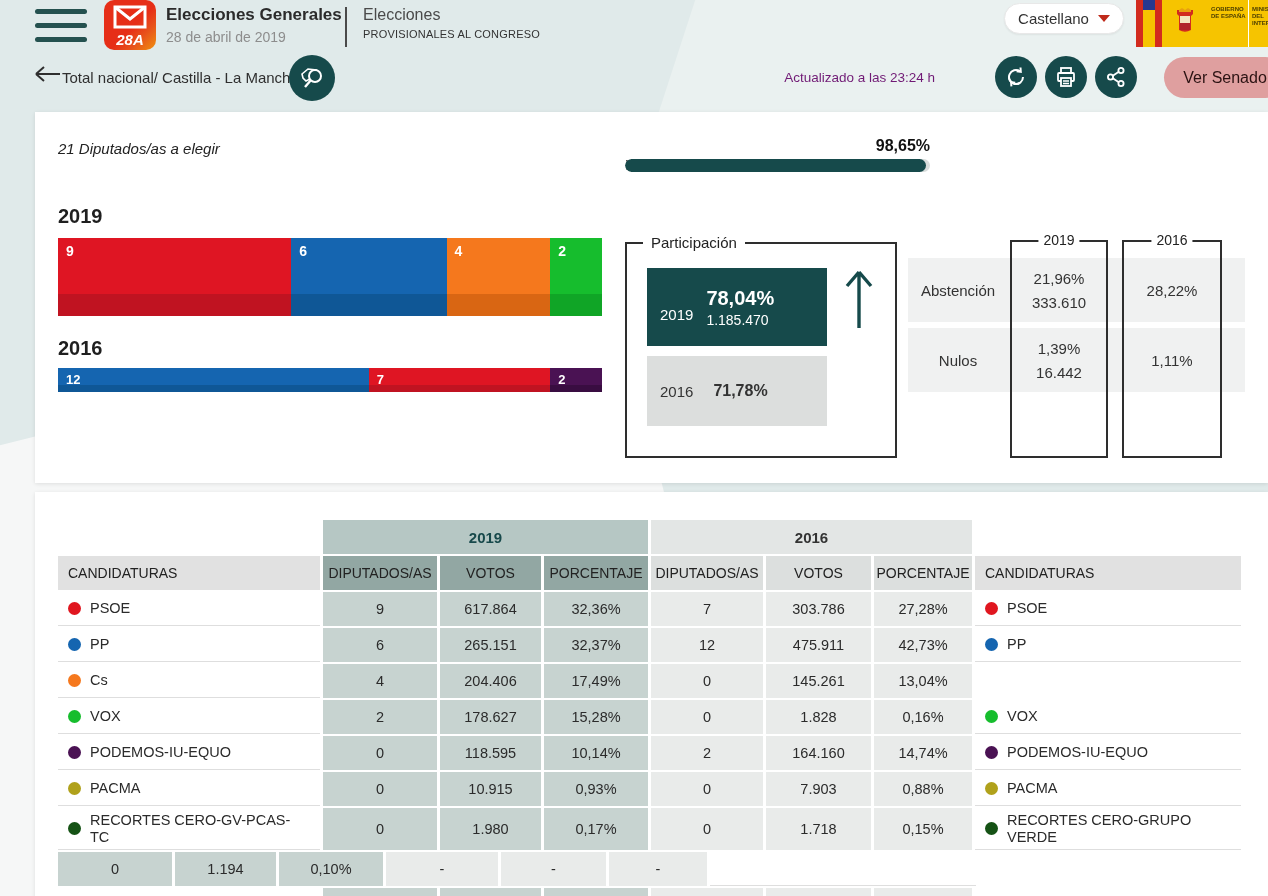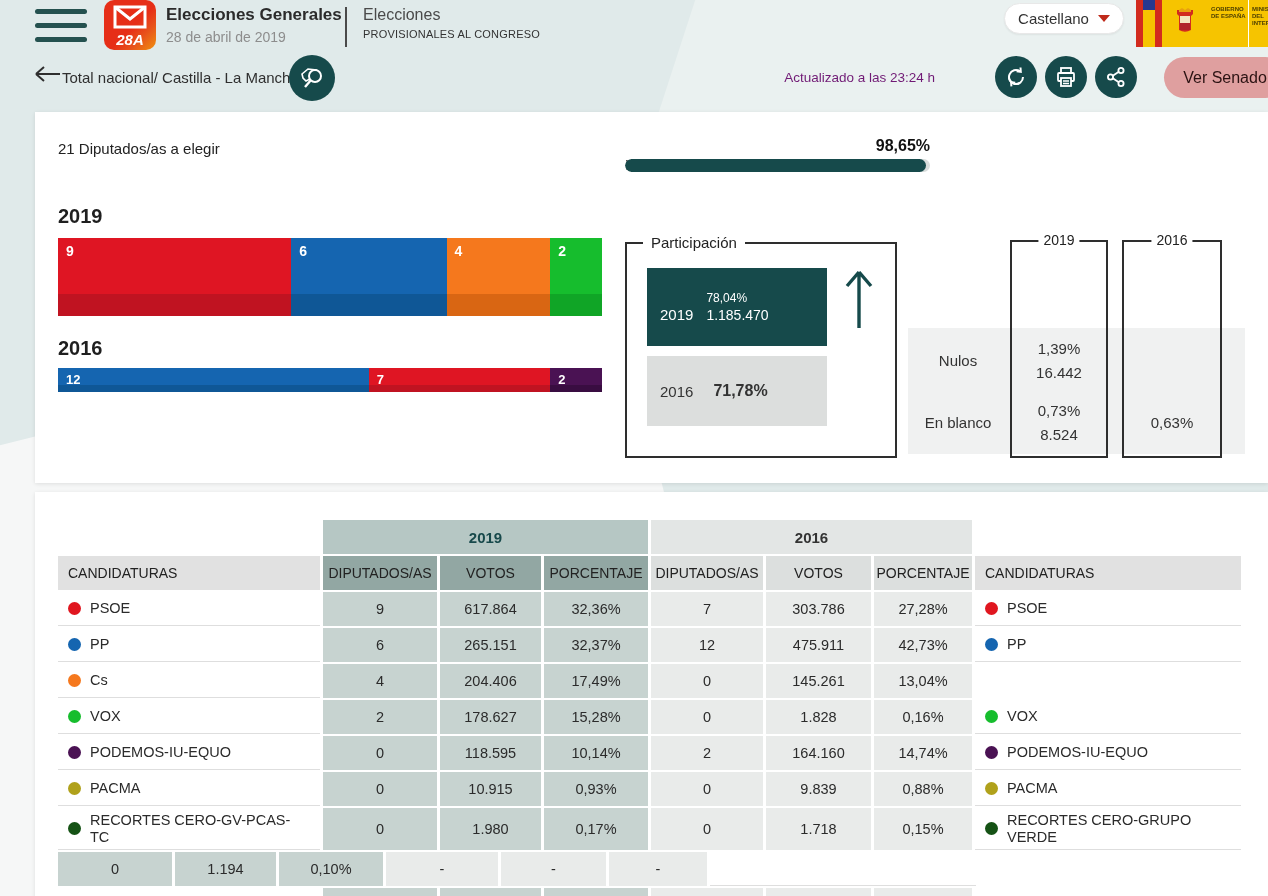--- a/index.html
+++ b/index.html
@@ -55,21 +55,21 @@
   .senado-btn { position:absolute; left:1164px; top:57px; width:122px; height:41px; background:#df9f9f;
                 border-radius:21px; display:flex; align-items:center; justify-content:center;
                 font-size:16px; color:#2b1212; cursor:pointer; }
 
   
   .card { position:absolute; left:35px; width:1233px; background:#fff; box-shadow:0 1px 4px rgba(0,0,0,.10); }
   #card-top { top:112px; height:371px; }
   #card-table { top:492px; height:410px; }
 
   
-  .seats-label { position:absolute; left:23px; top:28px; font-size:15px; color:#222; }
+  .seats-label { position:absolute; left:23px; top:28px; font-size:15px; color:#222;font-style:italic; }
   .escr-label { position:absolute; left:590px; top:28px; font-size:15px; color:#222;margin-top:16px; }
   .escr-value { position:absolute; left:700px; top:25px; width:195px; text-align:right; font-size:16px;
                 font-weight:bold; color:#111; }
   .escr-track { position:absolute; left:590px; top:47px; width:305px; height:13px; border-radius:7px;
                 background:#d8dcdb; overflow:hidden; }
   .escr-fill { height:100%; background:#164a4b; border-radius:7px; }
 
   .year-h { position:absolute; left:23px; font-size:20px; font-weight:bold; color:#1f1f1f; }
   #yh2019 { top:93px; } #yh2016 { top:225px; }
   .seat-bar { position:absolute; left:23px; width:544px; display:flex; }
@@ -77,21 +77,21 @@
   #bar2016 { top:256px; height:24px; }
   .seg { position:relative; height:100%; }
   #bar2019 .seg-label { position:absolute; top:5px; left:8px; color:#fff; font-size:14px; font-weight:bold; }
   #bar2016 .seg-label { position:absolute; top:0; left:8px; color:#fff; font-size:13px; font-weight:bold; line-height:24px; }
 
   .part-box { position:absolute; left:590px; top:130px; width:272px; height:216px; border:2px solid #2e2e2e; }
   .part-legend { position:absolute; top:-10px; left:16px; background:#fff; padding:0 8px; font-size:15px; color:#222; }
   .part-2019 { position:absolute; left:20px; top:24px; width:180px; height:78px; background:#164a4b;
                color:#fff; display:flex; align-items:center; padding:0 13px; gap:13px; }
   .part-2019 .yr { font-size:15px; margin-top:14px; }
-  .part-2019 .pct { font-size:12px; font-weight:normal; }
+  .part-2019 .pct { font-size:20px; font-weight:bold; }
   .part-2019 .cnt { font-size:14px; margin-top:2px; }
   .part-arrow { position:absolute; left:214px; top:22px; }
   .part-2016 { position:absolute; left:20px; top:112px; width:180px; height:70px; background:#dcdedd;
                color:#333; display:flex; align-items:center; padding:0 13px; gap:20px; }
   .part-2016 .yr { font-size:15px; }
   .part-2016 .pct { font-size:16px; font-weight:bold; }
 
   .stats { position:absolute; left:873px; top:128px; width:340px; height:218px; }
   .stat-band { position:absolute; left:0; width:337px; height:64px; background:#f0f1f1; }
   .stat-band .lbl { position:absolute; left:0; top:0; width:100px; height:100%; display:flex;
@@ -279,35 +279,38 @@
           <path d="M18 62 V8 M18 6 L6 20 M18 6 L30 20" fill="none" stroke="#164a4b" stroke-width="3.4"></path>
         </svg>
       </div>
       <div class="part-2016">
         <div class="yr">2016</div>
         <div class="pct">71,78%</div>
       </div>
     </div>
 
     <div class="stats">
+      <div class="stat-band" style="top:18px">
+        <div class="lbl">Abstención</div>
+        <div class="v19">
+          <span>21,96%</span>
+          <span>333.610</span>
+        </div>
+        <div class="v16">
+            <span>28,22%</span>
+          </div>
+      </div>
       <div class="stat-band" style="top:88px">
         <div class="lbl">Nulos</div>
         <div class="v19">
           <span>1,39%</span>
           <span>16.442</span>
         </div>
-      </div>
-      <div class="stat-band" style="top:150px">
-        <div class="lbl">En blanco</div>
-        <div class="v19">
-          <span>0,73%</span>
-          <span>8.524</span>
-        </div>
         <div class="v16">
-            <span>0,63%</span>
+            <span>1,11%</span>
           </div>
       </div>
       <div class="stat-frame" id="frame19">
         <div class="frame-legend">2019</div>
       </div>
       <div class="stat-frame" id="frame16">
         <div class="frame-legend">2016</div>
       </div>
     </div>
   </div>
@@ -409,21 +412,21 @@
           </div>
           <div class="trow drow">
             <div class="cell c1 namecell">
               <span class="dot" style="background: rgb(176, 161, 27);"></span>
               <span class="pname">PACMA</span>
             </div>
             <div class="cell c2 ncell19">0</div>
             <div class="cell c3 ncell19">10.915</div>
             <div class="cell c4 ncell19">0,93%</div>
             <div class="cell c5 ncell16">0</div>
-            <div class="cell c6 ncell16">9.839</div>
+            <div class="cell c6 ncell16">7.903</div>
             <div class="cell c7 ncell16">0,88%</div>
             <div class="cell c8 namecell">
               <span class="dot" style="background: rgb(176, 161, 27);"></span>
               <span class="pname">PACMA</span>
             </div>
           </div>
           <div class="trow drow tall">
             <div class="cell c1 namecell">
               <span class="dot" style="background: rgb(21, 82, 21);"></span>
               <span class="pname">RECORTES CERO-GV-PCAS-TC</span>

